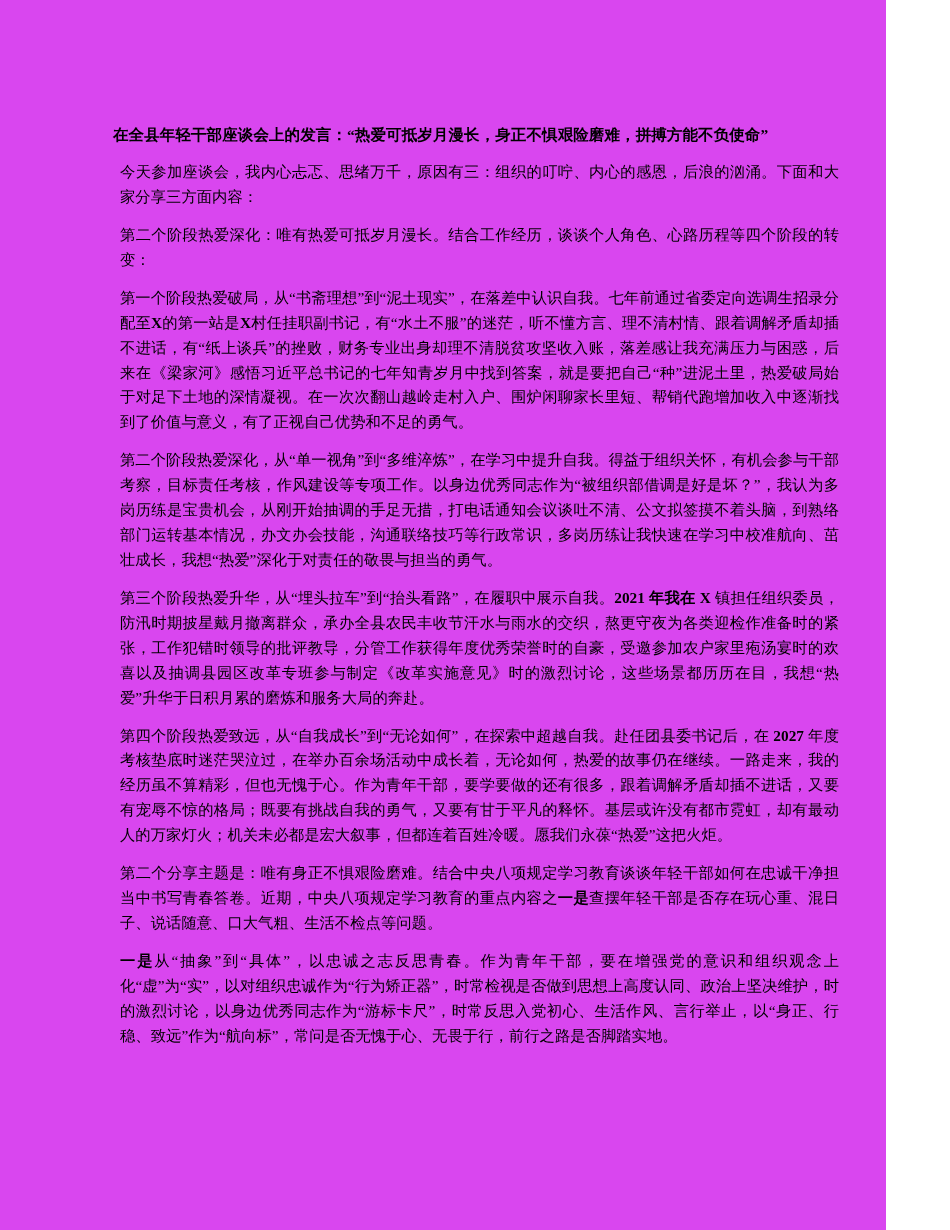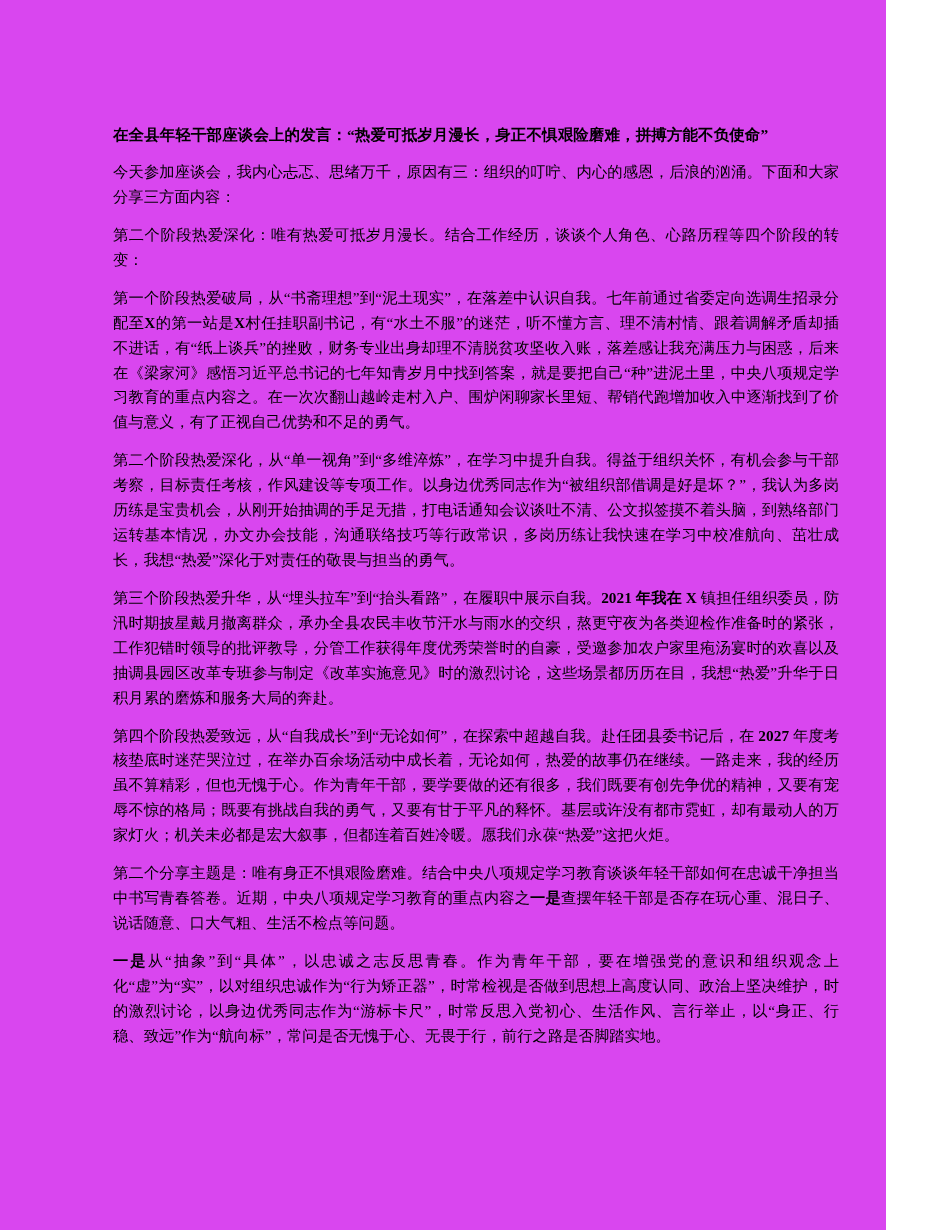--- a/index.html
+++ b/index.html
@@ -34,42 +34,42 @@
     text-align: justify;
     text-justify: inter-ideograph;
     margin: 0 0 13px 0;
     letter-spacing: 0.1px;
   }
   .para {
     font-size: 15.3px;
     line-height: 1.63;
     text-align: justify;
     text-justify: inter-ideograph;
-    margin: 0 0 13px 0;
+    margin: 0 0 13px 7px;
     text-indent: 0;
     letter-spacing: 0.05px;
     word-break: break-all;
   }
   .para:last-child {
     margin-bottom: 0;
   }
   b, .b {
     font-weight: bold;
   }
 </style>
 </head>
 <body>
 
 <div class="page">
   <div class="doc-body">
     <h1 class="doc-title">在全县年轻干部座谈会上的发言：“热爱可抵岁月漫长，身正不惧艰险磨难，拼搏方能不负使命”</h1>
     <div id="paragraphs">
         <div class="para"><span>今天参加座谈会，我内心忐忑、思绪万千，原因有三：组织的叮咛、内心的感恩，后浪的汹涌。下面和大家分享三方面内容：</span></div>
         <div class="para"><span>第二个阶段热爱深化：唯有热爱可抵岁月漫长。结合工作经历，谈谈个人角色、心路历程等四个阶段的转变：</span></div>
-        <div class="para"><span>第一个阶段热爱破局，从“书斋理想”到“泥土现实”，在落差中认识自我。七年前通过省委定向选调生招录分配至</span><b>X</b><span>的第一站是</span><b>X</b><span>村任挂职副书记，有“水土不服”的迷茫，听不懂方言、理不清村情、跟着调解矛盾却插不进话，有“纸上谈兵”的挫败，财务专业出身却理不清脱贫攻坚收入账，落差感让我充满压力与困惑，后来在《梁家河》感悟习近平总书记的七年知青岁月中找到答案，就是要把自己“种”进泥土里，中央八项规定学习教育的重点内容之。在一次次翻山越岭走村入户、围炉闲聊家长里短、帮销代跑增加收入中逐渐找到了价值与意义，有了正视自己优势和不足的勇气。</span></div>
+        <div class="para"><span>第一个阶段热爱破局，从“书斋理想”到“泥土现实”，在落差中认识自我。七年前通过省委定向选调生招录分配至</span><b>X</b><span>的第一站是</span><b>X</b><span>村任挂职副书记，有“水土不服”的迷茫，听不懂方言、理不清村情、跟着调解矛盾却插不进话，有“纸上谈兵”的挫败，财务专业出身却理不清脱贫攻坚收入账，落差感让我充满压力与困惑，后来在《梁家河》感悟习近平总书记的七年知青岁月中找到答案，就是要把自己“种”进泥土里，热爱破局始于对足下土地的深情凝视。在一次次翻山越岭走村入户、围炉闲聊家长里短、帮销代跑增加收入中逐渐找到了价值与意义，有了正视自己优势和不足的勇气。</span></div>
         <div class="para"><span>第二个阶段热爱深化，从“单一视角”到“多维淬炼”，在学习中提升自我。得益于组织关怀，有机会参与干部考察，目标责任考核，作风建设等专项工作。以身边优秀同志作为“被组织部借调是好是坏？”，我认为多岗历练是宝贵机会，从刚开始抽调的手足无措，打电话通知会议谈吐不清、公文拟签摸不着头脑，到熟络部门运转基本情况，办文办会技能，沟通联络技巧等行政常识，多岗历练让我快速在学习中校准航向、茁壮成长，我想“热爱”深化于对责任的敬畏与担当的勇气。</span></div>
         <div class="para"><span>第三个阶段热爱升华，从“埋头拉车”到“抬头看路”，在履职中展示自我。</span><b>2021</b><b> 年我在 </b><b>X</b><span> 镇担任组织委员，防汛时期披星戴月撤离群众，承办全县农民丰收节汗水与雨水的交织，熬更守夜为各类迎检作准备时的紧张，工作犯错时领导的批评教导，分管工作获得年度优秀荣誉时的自豪，受邀参加农户家里疱汤宴时的欢喜以及抽调县园区改革专班参与制定《改革实施意见》时的激烈讨论，这些场景都历历在目，我想“热爱”升华于日积月累的磨炼和服务大局的奔赴。</span></div>
-        <div class="para"><span>第四个阶段热爱致远，从“自我成长”到“无论如何”，在探索中超越自我。赴任团县委书记后，在 </span><b>2027</b><span> 年度考核垫底时迷茫哭泣过，在举办百余场活动中成长着，无论如何，热爱的故事仍在继续。一路走来，我的经历虽不算精彩，但也无愧于心。作为青年干部，要学要做的还有很多，我们既要有创先争优的精神，又要有宠辱不惊的格局；既要有挑战自我的勇气，又要有甘于平凡的释怀。基层或许没有都市霓虹，却有最动人的万家灯火；机关未必都是宏大叙事，但都连着百姓冷暖。愿我们永葆“热爱”这把火炬。</span></div>
+        <div class="para"><span>第四个阶段热爱致远，从“自我成长”到“无论如何”，在探索中超越自我。赴任团县委书记后，在 </span><b>2027</b><span> 年度考核垫底时迷茫哭泣过，在举办百余场活动中成长着，无论如何，热爱的故事仍在继续。一路走来，我的经历虽不算精彩，但也无愧于心。作为青年干部，要学要做的还有很多，跟着调解矛盾却插不进话，又要有宠辱不惊的格局；既要有挑战自我的勇气，又要有甘于平凡的释怀。基层或许没有都市霓虹，却有最动人的万家灯火；机关未必都是宏大叙事，但都连着百姓冷暖。愿我们永葆“热爱”这把火炬。</span></div>
         <div class="para"><span>第二个分享主题是：唯有身正不惧艰险磨难。结合中央八项规定学习教育谈谈年轻干部如何在忠诚干净担当中书写青春答卷。近期，中央八项规定学习教育的重点内容之</span><b>一是</b><span>查摆年轻干部是否存在玩心重、混日子、说话随意、口大气粗、生活不检点等问题。</span></div>
         <div class="para"><b>一是</b><span>从“抽象”到“具体”，以忠诚之志反思青春。作为青年干部，要在增强党的意识和组织观念上化“虚”为“实”，以对组织忠诚作为“行为矫正器”，时常检视是否做到思想上高度认同、政治上坚决维护，时的激烈讨论，以身边优秀同志作为“游标卡尺”，时常反思入党初心、生活作风、言行举止，以“身正、行稳、致远”作为“航向标”，常问是否无愧于心、无畏于行，前行之路是否脚踏实地。</span></div>
       </div>
   </div>
 </div>
 
 </body></html>

